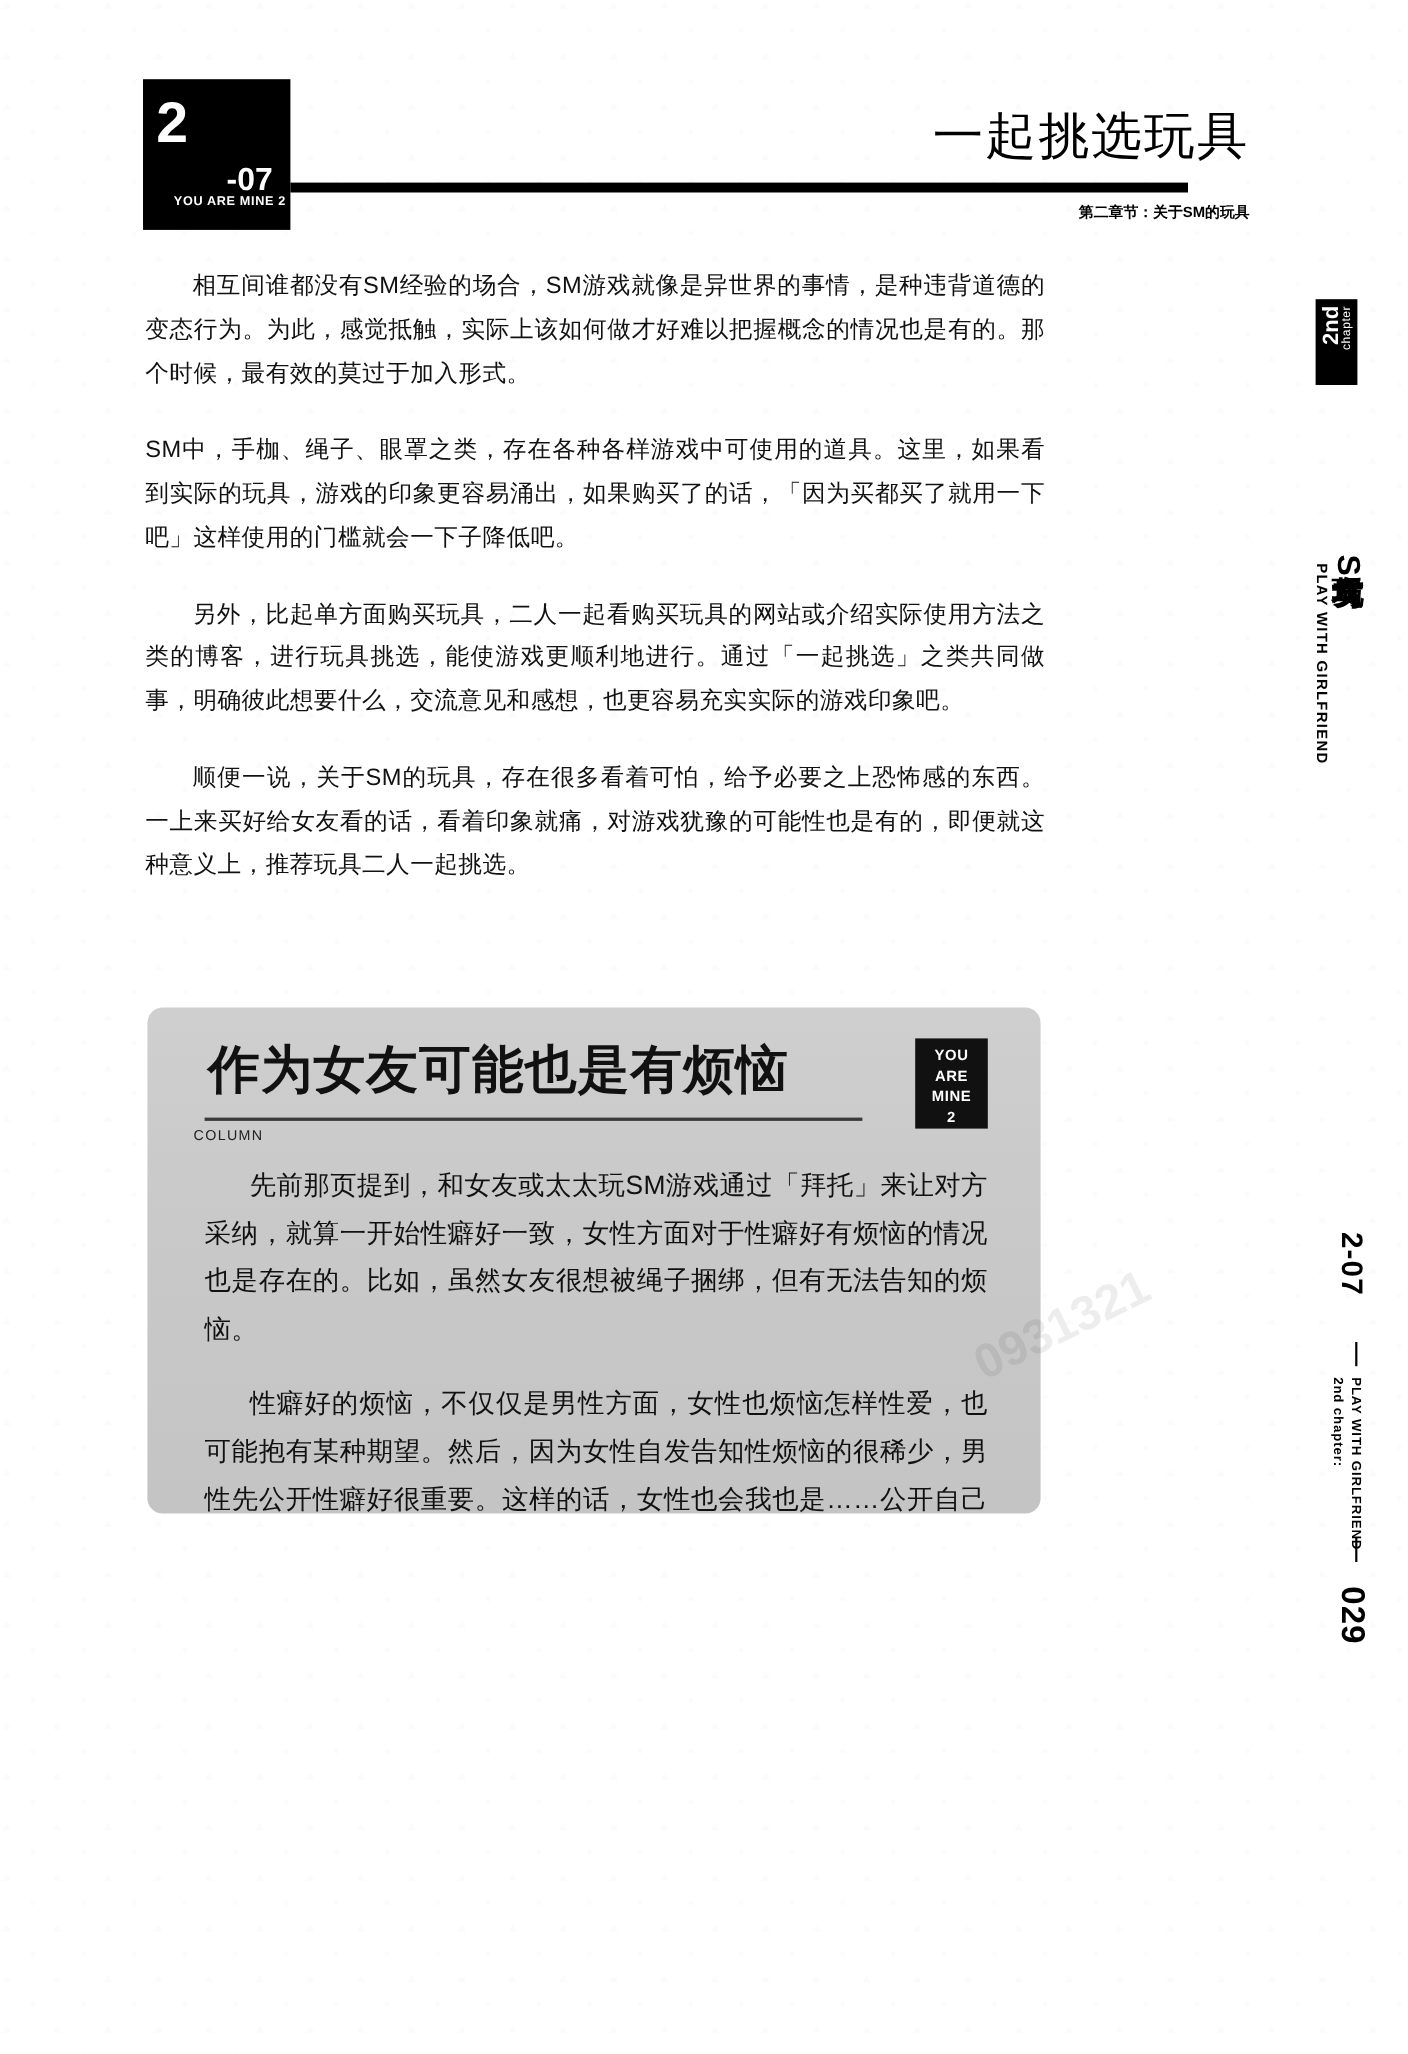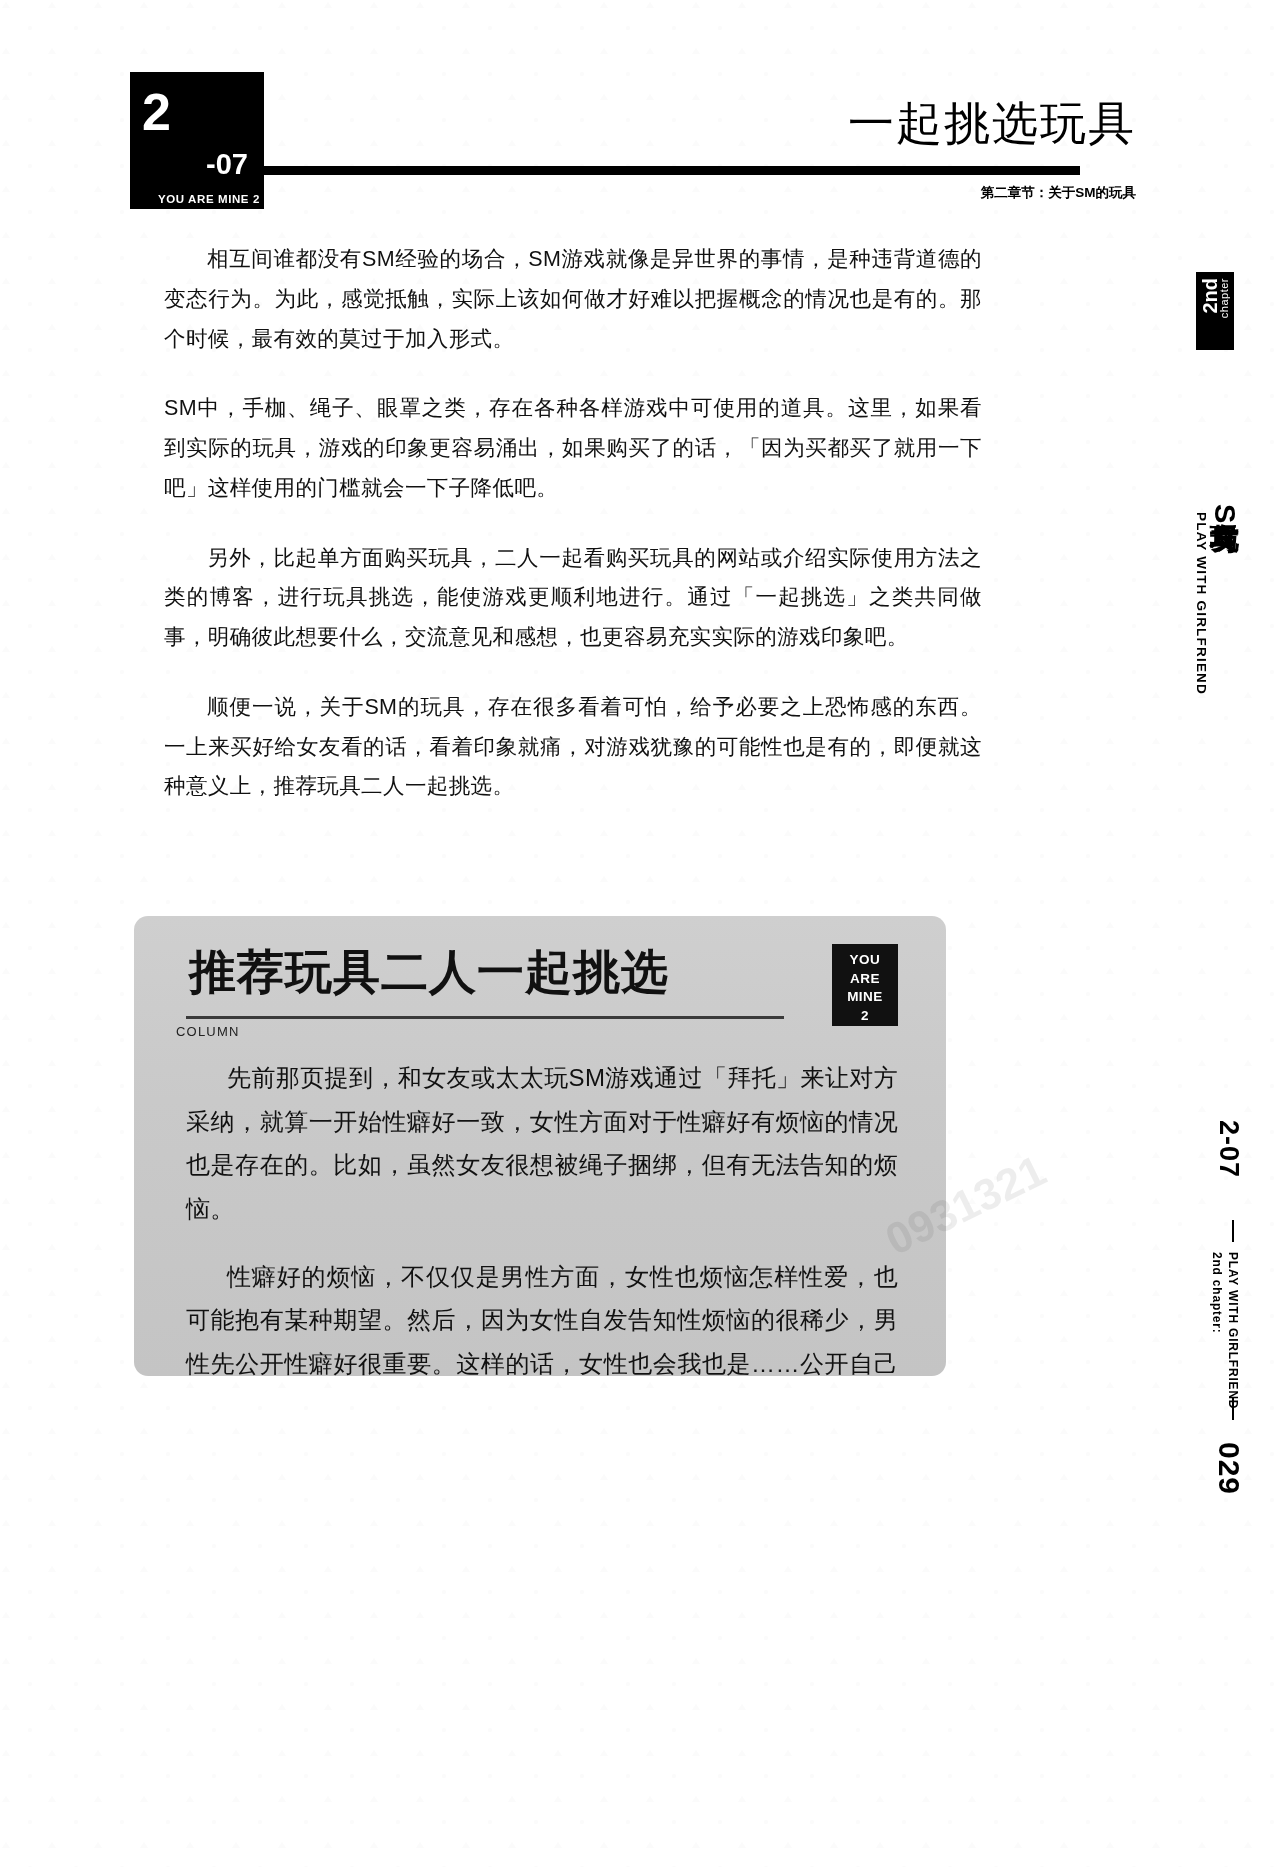--- a/index.html
+++ b/index.html
@@ -55,21 +55,21 @@
     left: 76px;
     top: 36px;
     font-size: 29px;
     font-weight: bold;
     line-height: 1;
     margin-top: 42px;
   }
   .chapter-badge .brand {
     position: absolute;
     left: 28px;
-    bottom: 4px;
+    bottom: 20px;
     font-size: 11.5px;
     font-weight: bold;
     letter-spacing: 0.6px;
     white-space: nowrap;
   }
   .title-rule {
     position: absolute;
     left: 134px;
     top: 94px;
     width: 816px;
@@ -95,21 +95,20 @@
     font-weight: bold;
     color: #000;
   }
 
   
   .body-copy {
     position: absolute;
     left: 132px;
     top: 240px;
     width: 818px;
-    margin-left: 32px;
   }
   .para {
     font-size: 21.5px;
     line-height: 1.85;
     letter-spacing: 0.4px;
     color: #111;
     margin: 0 0 30px 0;
     text-align: justify;
     font-family: "Liberation Sans", "DejaVu Sans", sans-serif;
   }
@@ -377,21 +376,21 @@
     <span class="sf-code">2-07</span>
     <span class="sf-bar1"></span>
     <span class="sf-chapter">2nd chapter:</span>
     <span class="sf-play">PLAY WITH GIRLFRIEND</span>
     <span class="sf-bar2"></span>
     <span class="sf-page">029</span>
   </div>
 
   <div class="column-box">
 
-    <div class="col-title">推荐玩具二人一起挑选</div>
+    <div class="col-title">作为女友可能也是有烦恼</div>
     <div class="col-rule"></div>
     <div class="col-kicker">COLUMN</div>
     <div class="col-badge">
       <div>YOU</div>
       <div>ARE</div>
       <div>MINE</div>
       <div>2</div>
     </div>
     <div class="col-body">
       <p class="col-para indent">先前那页提到，和女友或太太玩SM游戏通过「拜托」来让对方采纳，就算一开始性癖好一致，女性方面对于性癖好有烦恼的情况也是存在的。比如，虽然女友很想被绳子捆绑，但有无法告知的烦恼。</p>

